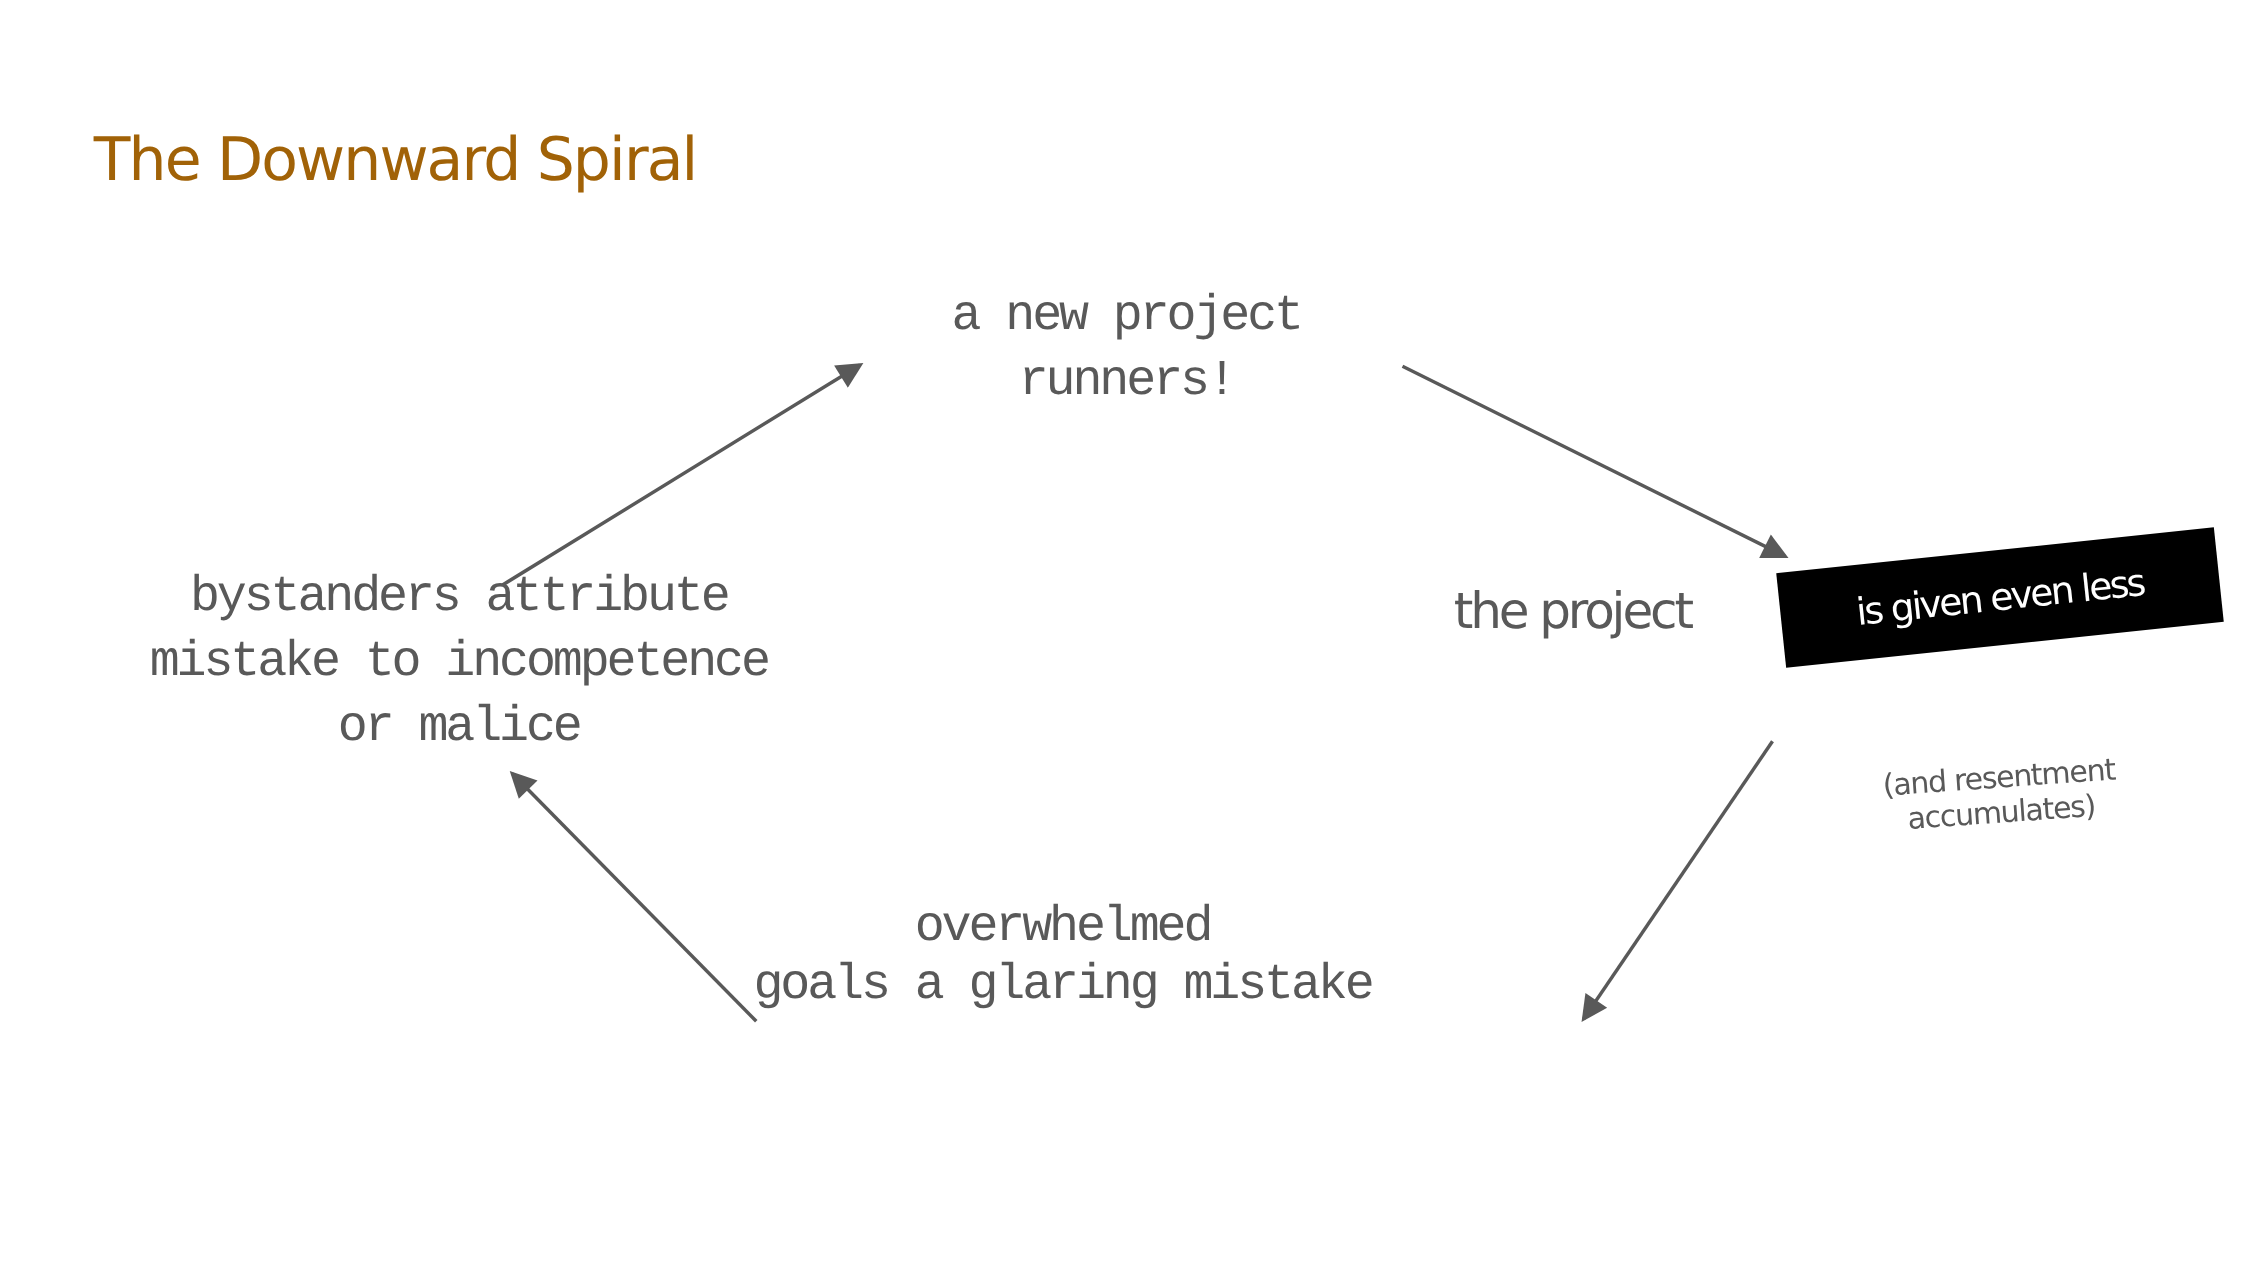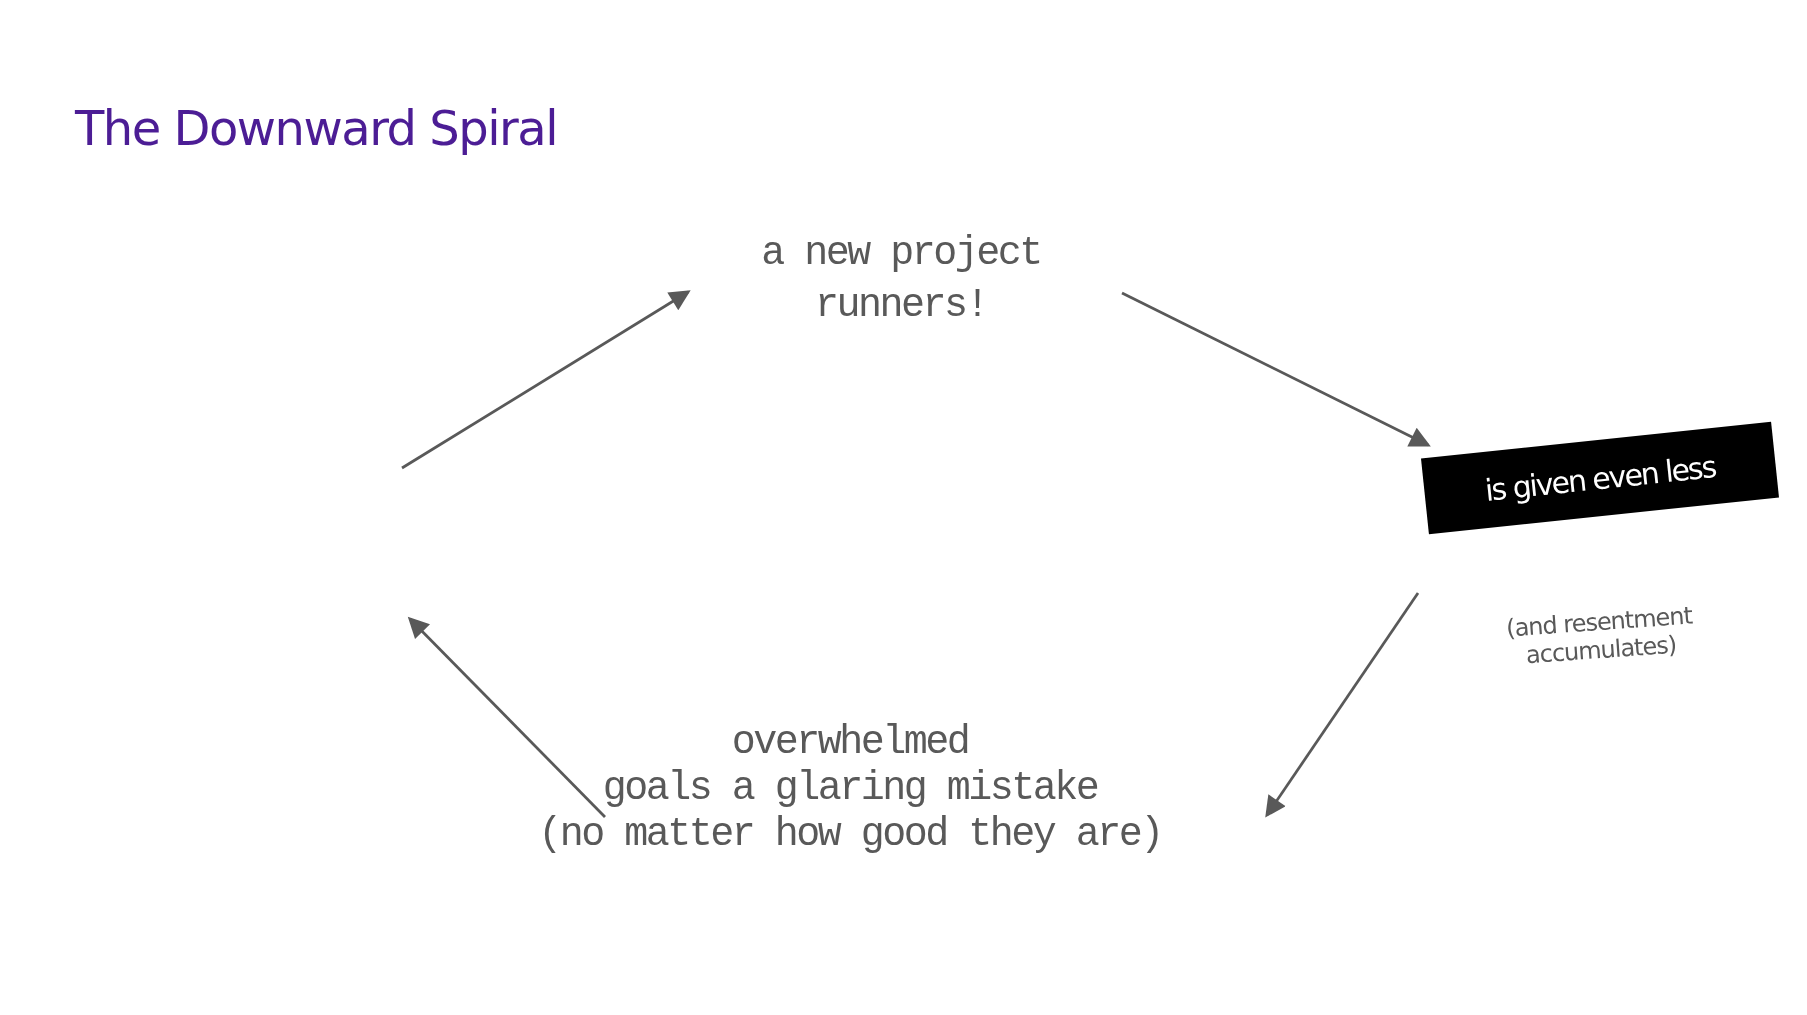--- a/index.html
+++ b/index.html
@@ -8,21 +8,21 @@
     width:1807px;height:1015px;
     background:#ffffff;
     overflow:hidden;
     font-family:"DejaVu Sans", sans-serif;
   }
   .title{
     position:absolute;
     left:75px;top:100px;
     font-size:48px;
     letter-spacing:-1.5px;
-    color:#4c1d95;
+    color:#a16207;
     white-space:nowrap;
   }
   .node{
     position:absolute;
     color:#595959;
     font-size:40px;
     letter-spacing:-2.5px;
     line-height:52px;
     text-align:center;
     white-space:nowrap;
@@ -77,30 +77,35 @@
       <line x1="605" y1="817" x2="410" y2="619" stroke="#595959" stroke-width="2.75" marker-end="url(#ah)"></line>
     </svg>
 
   <div class="title">The Downward Spiral</div>
 
   <div class="node node-top">
     <span class="ln">a new project</span>
     <span class="ln">runners!</span>
   </div>
 
+  <div class="node node-left">
+    <span class="ln">bystanders attribute</span>
+    <span class="ln">mistake to incompetence</span>
+    <span class="ln">or malice</span>
+  </div>
 
+  <div class="node node-right-l1">the project</div>
 
   <div class="redaction">
     <span class="lbl">is given even less</span>
   </div>
 
   <div class="note">
     <span class="ln" style="display:block">(and resentment</span>
     <span class="ln" style="display:block">accumulates)</span>
   </div>
 
   <div class="node node-bottom">
     <span class="ln">overwhelmed</span>
     <span class="ln">goals a glaring mistake</span>
-    <span class="ln">(no matter how good they are)</span>
   </div>
 
 </div>
 
 </body></html>

